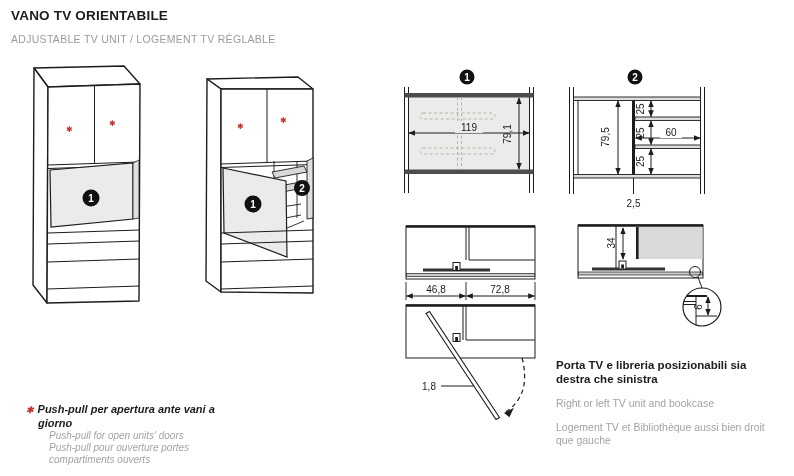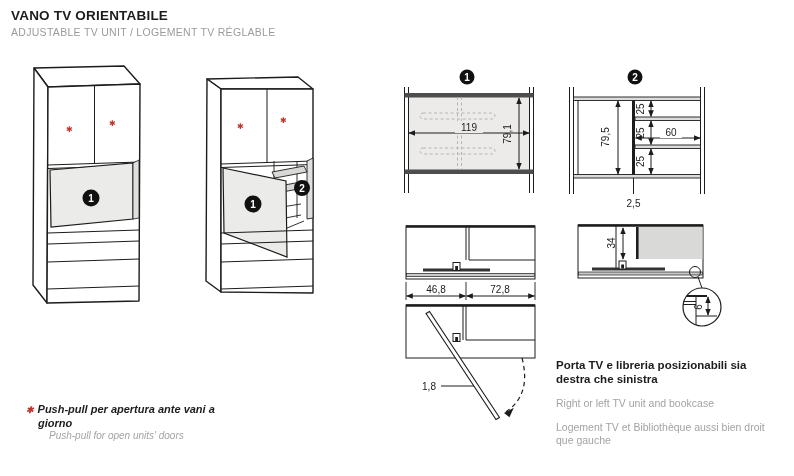--- a/index.html
+++ b/index.html
@@ -2,21 +2,21 @@
 <html><head>
 <meta charset="utf-8">
 <style>
   * { margin:0; padding:0; box-sizing:border-box; }
   html,body { background:#ffffff; }
   body { font-family:"Liberation Sans", sans-serif; }
   .page { position:relative; width:794px; height:476px; background:#fff; overflow:hidden; }
 
   .hdr { position:absolute; left:11px; top:8px; }
   .hdr h1 { font-size:13.5px; font-weight:bold; color:#1c1c1c; letter-spacing:.2px; }
-  .hdr .sub { font-size:10.5px; color:#9b9b9b; letter-spacing:.3px; margin-top:3px; }
+  .hdr .sub { font-size:10.5px; color:#9b9b9b; letter-spacing:.3px; margin-top:10px; }
 
   svg { position:absolute; overflow:visible; }
   svg text { font-family:"Liberation Sans", sans-serif; font-size:10px; fill:#1c1c1c; }
   .badge-t { font-size:10px; font-weight:bold; fill:#ffffff; }
   .star-t { font-size:8px; fill:#c0362f; }
 
   .note { position:absolute; }
   .note-l { left:25px; top:403px; width:212px; }
   .note-l .t1 { font-size:11px; font-weight:bold; color:#1c1c1c; line-height:13px; }
   .note-l .bullet { color:#c0362f; font-size:9px; margin-right:4px; margin-left:-12px; }
@@ -291,20 +291,21 @@
         <line x1="131" y1="94" x2="152" y2="94" stroke-width="1"></line>
       </g>
       <line x1="143" y1="75" x2="143" y2="93" stroke="#1c1c1c" stroke-width="1" marker-start="url(#a4)" marker-end="url(#a4)"></line>
       <text x="136.5" y="85" text-anchor="middle" transform="rotate(-90 136.5 85)">6</text>
     </g>
   </svg>
 
   <div class="note note-l">
     <div class="t1"><span class="bullet">✱</span><span>Push-pull per apertura ante vani a giorno</span></div>
     <div class="tr">Push-pull for open units' doors</div>
+    <div class="tr">Push-pull pour ouverture portes compartiments ouverts</div>
   </div>
 
   <div class="note note-r">
     <div class="t1">Porta TV e libreria posizionabili sia destra che sinistra</div>
     <div class="tr">Right or left TV unit and bookcase</div>
     <div class="tr">Logement TV et Bibliothèque aussi bien droit que gauche</div>
   </div>
 
 </div>
 

